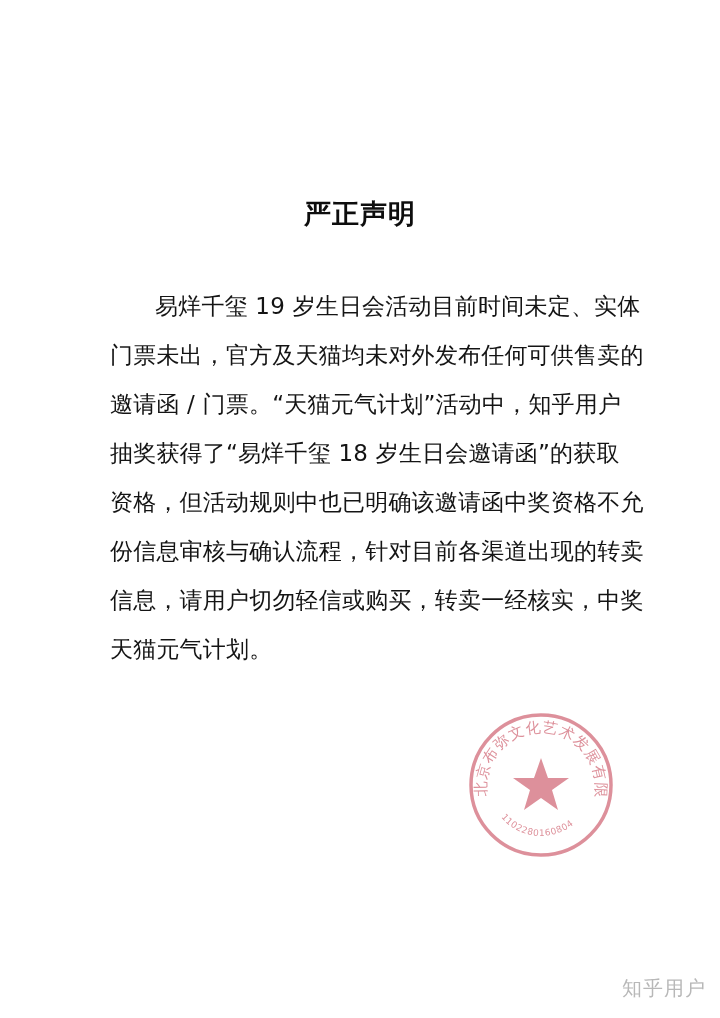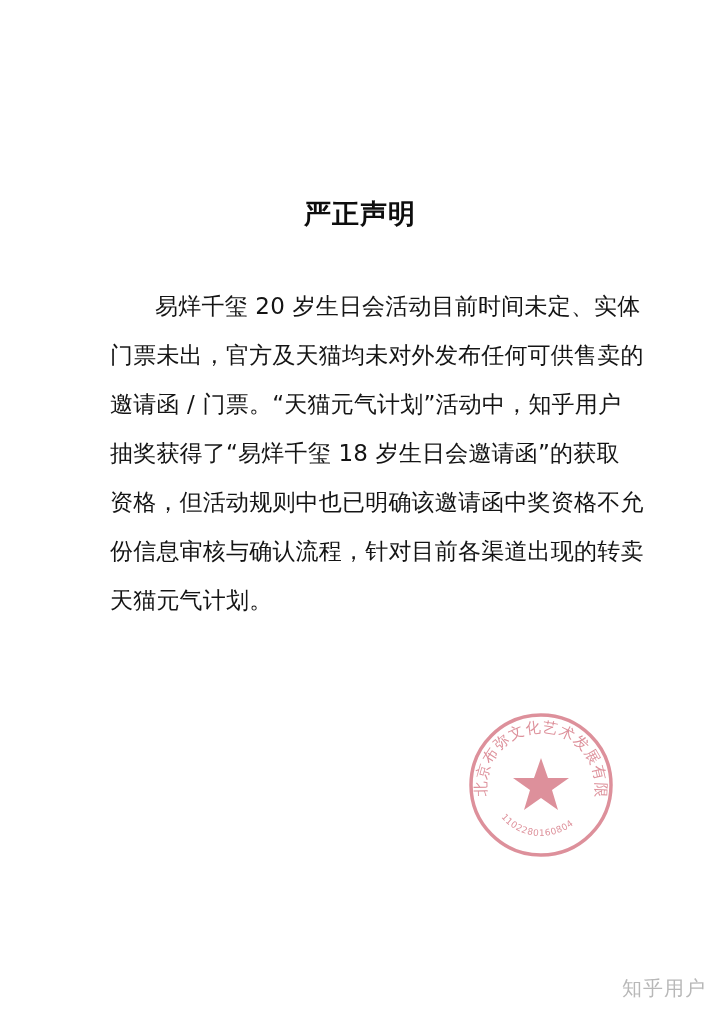--- a/index.html
+++ b/index.html
@@ -75,26 +75,27 @@
     }
   </style>
 </head>
 <body>
 
 <div class="page">
 
   <div class="title">严正声明</div>
 
   <div class="body-text">
-    <div class="line indent">易烊千玺 20 岁生日会活动目前时间未定、实体</div>
+    <div class="line indent">易烊千玺 19 岁生日会活动目前时间未定、实体</div>
     <div class="line">门票未出，官方及天猫均未对外发布任何可供售卖的</div>
     <div class="line">邀请函 / 门票。“天猫元气计划”活动中，知乎用户</div>
     <div class="line">抽奖获得了“易烊千玺 18 岁生日会邀请函”的获取</div>
     <div class="line">资格，但活动规则中也已明确该邀请函中奖资格不允</div>
     <div class="line">份信息审核与确认流程，针对目前各渠道出现的转卖</div>
+    <div class="line">信息，请用户切勿轻信或购买，转卖一经核实，中奖</div>
     <div class="line">天猫元气计划。</div>
   </div>
 
   <div class="signature">
   </div>
 
   <div class="seal">
     <svg width="150" height="150" viewBox="0 0 150 150">
       <defs>
         <path id="sealArc" d="M 22 92 A 55 55 0 1 1 128 92"></path>

